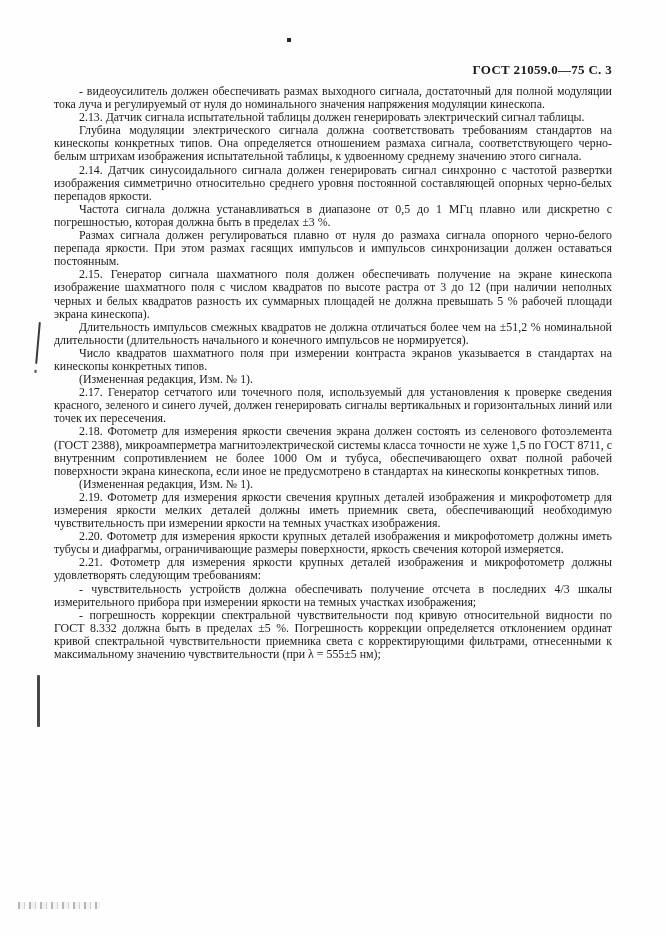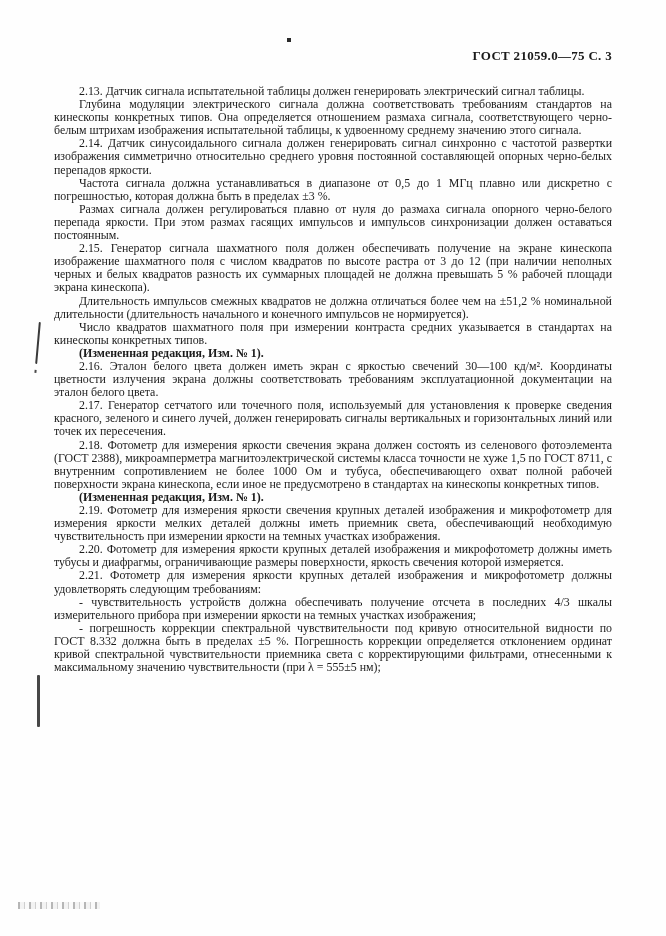--- a/index.html
+++ b/index.html
@@ -11,42 +11,42 @@
     position: relative;
     width: 666px;
     height: 936px;
     background: #fefefe;
     overflow: hidden;
     font-family: "Liberation Serif", serif;
     color: #1b1b1b;
   }
   .page-header {
     position: absolute;
-    top: 48px;
+    top: 62px;
     right: 54px;
     font-size: 13px;
     font-weight: bold;
     letter-spacing: 0.3px;
     white-space: nowrap;
   }
   .doc-body {
     position: absolute;
     left: 54px;
     top: 85px;
     width: 558px;
     font-size: 11.9px;
     line-height: 13.1px;
     text-align: justify;
   }
   .doc-body p.para {
     margin: 0;
     text-indent: 25px;
   }
   .doc-body p.bold {
-    font-weight: bold;
+    font-weight: normal;
   }
   .speck {
     position: absolute;
     left: 287px;
     top: 38px;
     width: 4px;
     height: 4px;
     background: #2a2a2a;
   }
   .pen-mark-1 {
@@ -97,30 +97,30 @@
 </style>
 </head>
 <body>
 
 <div class="page">
   <div class="page-header">ГОСТ 21059.0—75 С. 3</div>
 
   <div class="speck"></div>
 
   <div class="doc-body">
+      <p class="para">- видеоусилитель должен обеспечивать размах выходного сигнала, достаточный для полной модуляции тока луча и регулируемый от нуля до номинального значения напряжения модуляции кинескопа.</p>
       <p class="para">2.13. Датчик сигнала испытательной таблицы должен генерировать электрический сигнал таблицы.</p>
       <p class="para">Глубина модуляции электрического сигнала должна соответствовать требованиям стандартов на кинескопы конкретных типов. Она определяется отношением размаха сигнала, соответствующего черно-белым штрихам изображения испытательной таблицы, к удвоенному среднему значению этого сигнала.</p>
       <p class="para">2.14. Датчик синусоидального сигнала должен генерировать сигнал синхронно с частотой развертки изображения симметрично относительно среднего уровня постоянной составляющей опорных черно-белых перепадов яркости.</p>
       <p class="para">Частота сигнала должна устанавливаться в диапазоне от 0,5 до 1 МГц плавно или дискретно с погрешностью, которая должна быть в пределах ±3 %.</p>
       <p class="para">Размах сигнала должен регулироваться плавно от нуля до размаха сигнала опорного черно-белого перепада яркости. При этом размах гасящих импульсов и импульсов синхронизации должен оставаться постоянным.</p>
       <p class="para">2.15. Генератор сигнала шахматного поля должен обеспечивать получение на экране кинескопа изображение шахматного поля с числом квадратов по высоте растра от 3 до 12 (при наличии неполных черных и белых квадратов разность их суммарных площадей не должна превышать 5 % рабочей площади экрана кинескопа).</p>
       <p class="para">Длительность импульсов смежных квадратов не должна отличаться более чем на ±51,2 % номинальной длительности (длительность начального и конечного импульсов не нормируется).</p>
-      <p class="para">Число квадратов шахматного поля при измерении контраста средних указывается в стандартах на кинескопы конкретных типов.</p>
+      <p class="para">Число квадратов шахматного поля при измерении контраста экранов указывается в стандартах на кинескопы конкретных типов.</p>
       <p class="para bold">(Измененная редакция, Изм. № 1).</p>
-      <p class="para">2.16. Эталон белого цвета должен иметь экран с яркостью свечений 30—100 кд/м². Координаты цветности излучения экрана должны соответствовать требованиям эксплуатационной документации на эталон белого цвета.</p>
       <p class="para">2.17. Генератор сетчатого или точечного поля, используемый для установления к проверке сведения красного, зеленого и синего лучей, должен генерировать сигналы вертикальных и горизонтальных линий или точек их пересечения.</p>
       <p class="para">2.18. Фотометр для измерения яркости свечения экрана должен состоять из селенового фотоэлемента (ГОСТ 2388), микроамперметра магнитоэлектрической системы класса точности не хуже 1,5 по ГОСТ 8711, с внутренним сопротивлением не более 1000 Ом и тубуса, обеспечивающего охват полной рабочей поверхности экрана кинескопа, если иное не предусмотрено в стандартах на кинескопы конкретных типов.</p>
       <p class="para bold">(Измененная редакция, Изм. № 1).</p>
       <p class="para">2.19. Фотометр для измерения яркости свечения крупных деталей изображения и микрофотометр для измерения яркости мелких деталей должны иметь приемник света, обеспечивающий необходимую чувствительность при измерении яркости на темных участках изображения.</p>
       <p class="para">2.20. Фотометр для измерения яркости крупных деталей изображения и микрофотометр должны иметь тубусы и диафрагмы, ограничивающие размеры поверхности, яркость свечения которой измеряется.</p>
       <p class="para">2.21. Фотометр для измерения яркости крупных деталей изображения и микрофотометр должны удовлетворять следующим требованиям:</p>
       <p class="para">- чувствительность устройств должна обеспечивать получение отсчета в последних 4/3 шкалы измерительного прибора при измерении яркости на темных участках изображения;</p>
       <p class="para">- погрешность коррекции спектральной чувствительности под кривую относительной видности по ГОСТ 8.332 должна быть в пределах ±5 %. Погрешность коррекции определяется отклонением ординат кривой спектральной чувствительности приемника света с корректирующими фильтрами, отнесенными к максимальному значению чувствительности (при λ = 555±5 нм);</p>
     </div>
 

